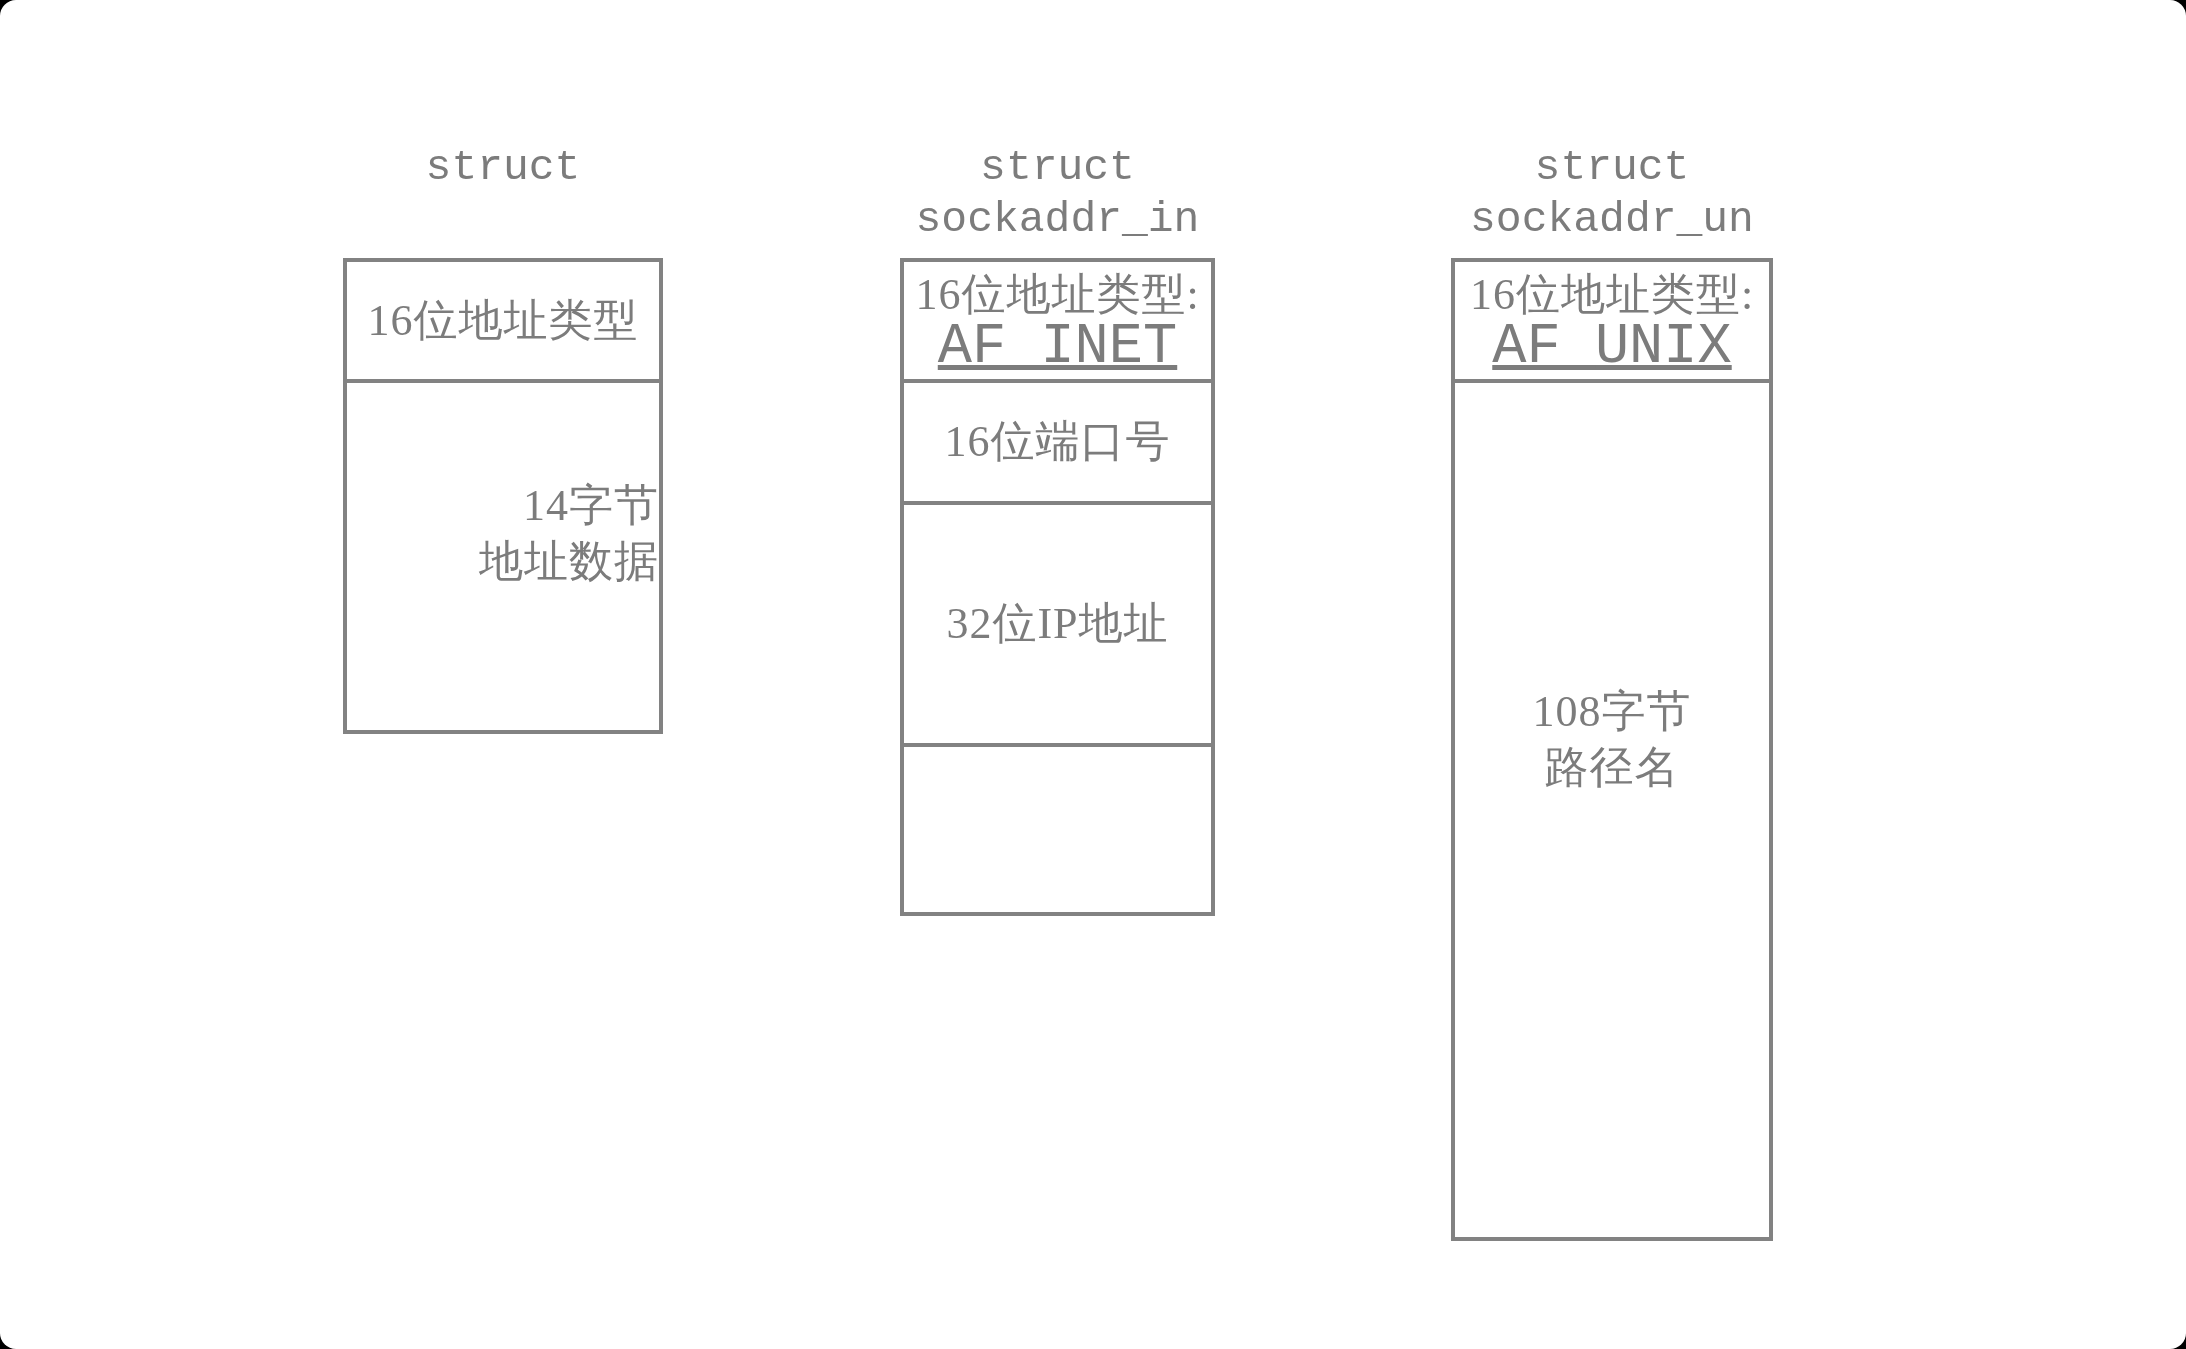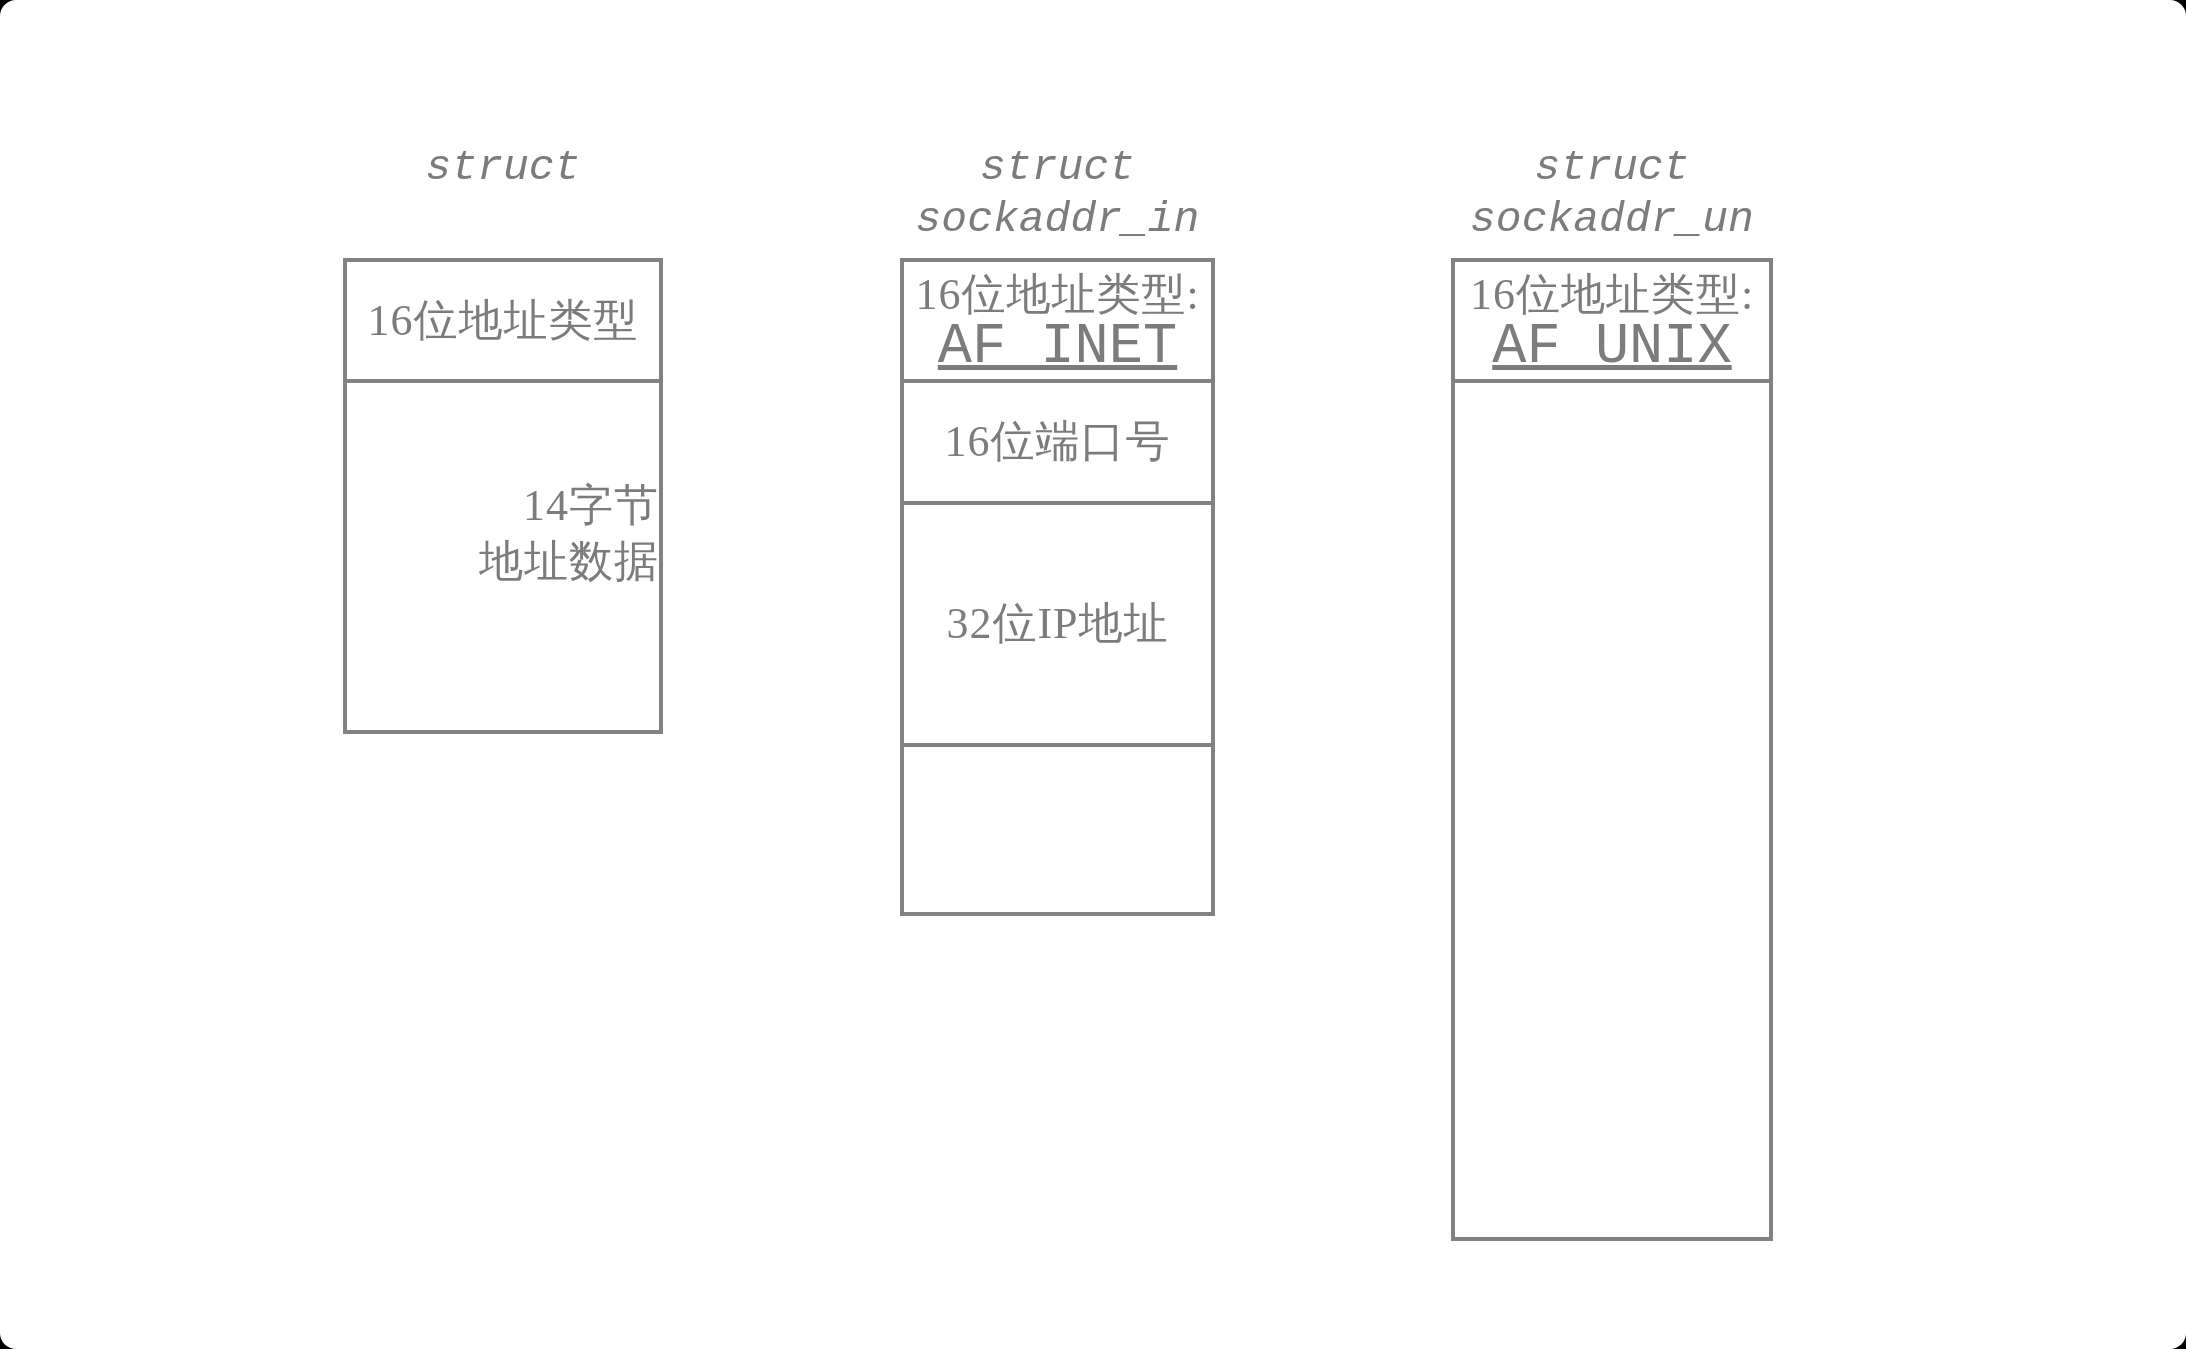--- a/index.html
+++ b/index.html
@@ -24,21 +24,20 @@
   }
   .hdr {
     font-family: "Liberation Mono", "DejaVu Sans Mono", monospace;
     font-size: 43px;
     line-height: 52px;
     color: #7c7c7c;
     text-align: center;
     height: 104px;
     margin-bottom: 12px;
     white-space: nowrap;
-    font-style: italic;
   }
   .box {
     border: 4px solid #828282;
     box-sizing: border-box;
     background: #ffffff;
     display: flex;
     flex-direction: column;
   }
   .cell {
     box-sizing: content-box;
@@ -121,16 +120,20 @@
   <div class="col col-sockaddr-un">
     <div class="hdr">
       <div>struct</div>
       <div>sockaddr_un</div>
     </div>
     <div class="box">
       <div class="cell divided h117 tight">
         <span>16位地址类型:</span>
         <span class="mono">AF_UNIX</span>
       </div>
+      <div class="cell grow lift-large">
+        <span>108字节</span>
+        <span>路径名</span>
+      </div>
     </div>
   </div>
 
 </div>
 
 </body></html>

